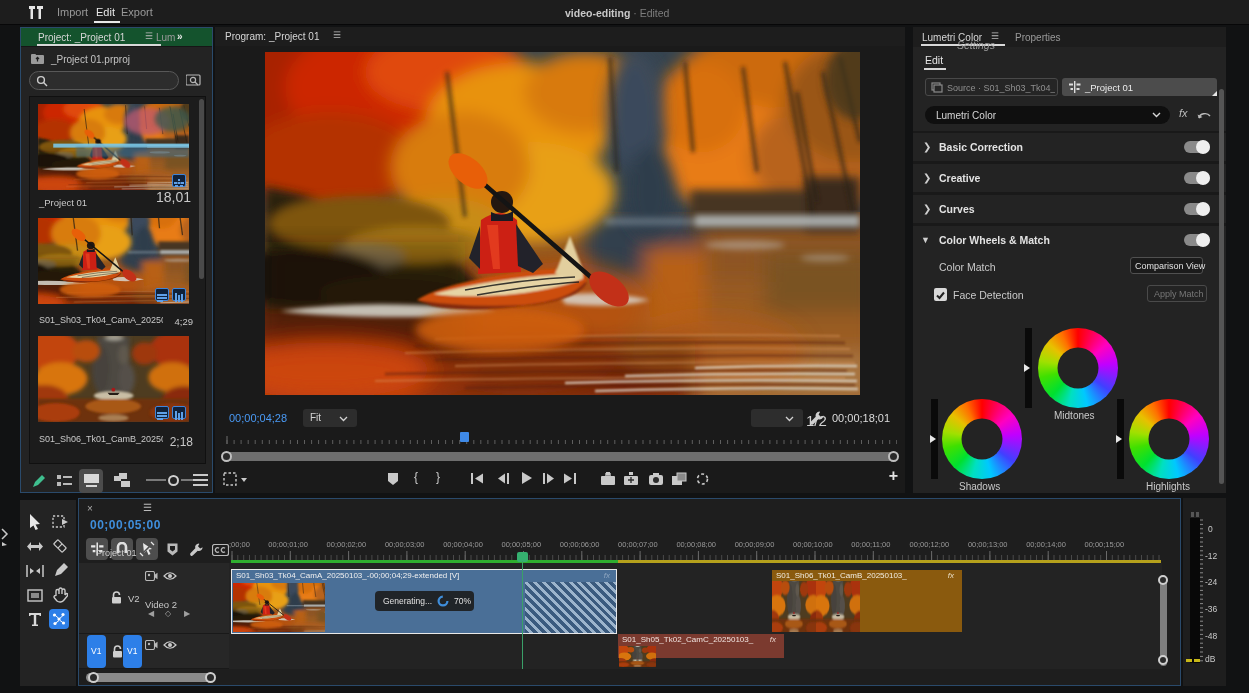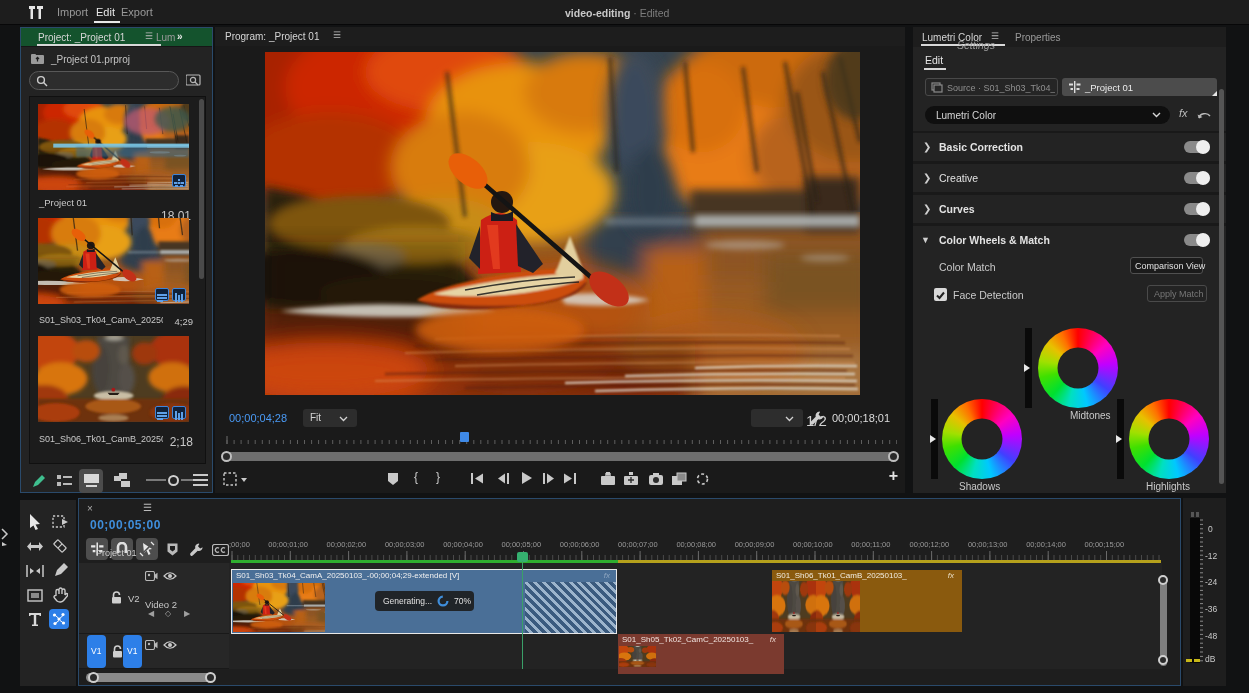--- a/index.html
+++ b/index.html
@@ -78,21 +78,21 @@
         <svg width="151" height="86" viewBox="0 0 595 343" preserveAspectRatio="none">
             <use href="#scene1b"></use>
           </svg>
         <div class="abs" style="right:3px; bottom:3px; width:14px; height:13px; border:1px solid #3f84d8; border-radius:2px; background:#10213a;">
           <svg width="12" height="11" viewBox="0 0 12 11">
               <path fill="#5fa0e8" d="M5 1h2v2H5zM1 4h3v2H1zM4.5 4h3v2h-3zM8 4h3v2H8zM2 7h3v2H2zM7 7h3v2H7z"></path>
             </svg>
         </div>
       </div>
       <span class="abs" style="left:9px; top:100px; font-size:9.5px; color:#c9c9c9;">_Project 01</span>
-      <span class="abs" style="right:14px; top:112px; font-size:12px; color:#c9c9c9;margin-left:10px;">18,01</span>
+      <span class="abs" style="right:14px; top:92px; font-size:14px; color:#c9c9c9;margin-left:10px;">18,01</span>
 
       <div class="abs" style="left:8px; top:121px; width:151px; height:86px; overflow:hidden; background:#333;">
         <svg width="151" height="86" viewBox="90 70 420 250" preserveAspectRatio="none">
             <use href="#scene1"></use>
           </svg>
         <div class="abs" style="right:20px; bottom:3px; width:14px; height:13px; border:1px solid #3f84d8; border-radius:2px; background:#10213a;"><svg width="12" height="11" viewBox="0 0 12 11">
               <path fill="#5fa0e8" d="M1 2h10v2H1zM1 5h10v2H1zM1 8h6v2H1z"></path>
             </svg></div>
         <div class="abs" style="right:3px; bottom:3px; width:14px; height:13px; border:1px solid #3f84d8; border-radius:2px; background:#10213a;"><svg width="12" height="11" viewBox="0 0 12 11">
               <path fill="#5fa0e8" d="M2 1h2v9H2zM5 3h2v7H5zM8 2h2v8H8z"></path>
@@ -386,21 +386,21 @@
 
     <div class="abs" style="left:0px; top:104px; width:313px; height:2px; background:#191919;"></div>
     <div class="abs sect" style="left:0px; top:106px; width:313px; height:28px; background:#232323;">
       <span class="abs" style="left:10px; top:8px; color:#cfcfcf; font-size:10px;">❯</span>
       <span class="abs" style="left:26px; top:8px; color:#e2e2e2; font-size:10.5px; font-weight:bold;">Basic Correction</span>
       <div class="tog" style="right:16px; top:8px;"></div>
     </div>
     <div class="abs" style="left:0px; top:134px; width:313px; height:3px; background:#191919;"></div>
     <div class="abs sect" style="left:0px; top:137px; width:313px; height:28px; background:#232323;">
       <span class="abs" style="left:10px; top:8px; color:#cfcfcf; font-size:10px;">❯</span>
-      <span class="abs" style="left:26px; top:8px; color:#e2e2e2; font-size:10.5px; font-weight:normal;">Creative</span>
+      <span class="abs" style="left:26px; top:8px; color:#e2e2e2; font-size:10.5px; font-weight:bold;">Creative</span>
       <div class="tog" style="right:16px; top:8px;"></div>
     </div>
     <div class="abs" style="left:0px; top:165px; width:313px; height:3px; background:#191919;"></div>
     <div class="abs sect" style="left:0px; top:168px; width:313px; height:28px; background:#232323;">
       <span class="abs" style="left:10px; top:8px; color:#cfcfcf; font-size:10px;">❯</span>
       <span class="abs" style="left:26px; top:8px; color:#e2e2e2; font-size:10.5px; font-weight:bold;">Curves</span>
       <div class="tog" style="right:16px; top:8px;"></div>
     </div>
     <div class="abs" style="left:0px; top:196px; width:313px; height:3px; background:#191919;"></div>
     <div class="abs sect" style="left:0px; top:199px; width:313px; height:28px; background:#232323;">
@@ -417,21 +417,21 @@
           <path d="M3 6.5 L5.5 9 L10 3.5" stroke="#222" stroke-width="2" fill="none"></path>
         </svg>
     </div>
     <span class="abs" style="left:40px; top:262px; font-size:10.5px; color:#c9c9c9;">Face Detection</span>
     <div class="abs" style="left:234px; top:258px; width:60px; height:17px; background:#232323; border:1px solid #4a4a4a; border-radius:3px;">
       <span class="abs" style="left:6px; top:3px; font-size:9px; color:#777; white-space:nowrap;">Apply Match</span>
     </div>
 
     <div class="vslider" style="left:112px; top:301px; height:80px;"></div>
     <div class="wheel" style="left:125px; top:301px; width:80px; height:80px;"></div>
-    <span class="abs" style="left:141px; top:383px; font-size:10px; color:#c9c9c9;margin-left:16px;">Midtones</span>
+    <span class="abs" style="left:141px; top:383px; font-size:10px; color:#c9c9c9;">Midtones</span>
     <div class="vslider" style="left:18px; top:372px; height:80px;"></div>
     <div class="wheel" style="left:29px; top:372px; width:80px; height:80px;"></div>
     <span class="abs" style="left:46px; top:454px; font-size:10px; color:#c9c9c9;">Shadows</span>
     <div class="vslider" style="left:204px; top:372px; height:80px;"></div>
     <div class="wheel" style="left:216px; top:372px; width:80px; height:80px;"></div>
     <span class="abs" style="left:233px; top:454px; font-size:10px; color:#c9c9c9;">Highlights</span>
     <div class="abs" style="right:2px; top:62px; width:5px; height:395px; background:#555; border-radius:3px;"></div>
   </div>
 
   <svg class="abs" style="left:1px; top:528px;" width="8" height="18" viewBox="0 0 8 18">
@@ -790,21 +790,21 @@
       <span class="abs" style="right:8px; top:1px; color:#e8dcc2; font-size:8px; font-style:italic;">fx</span>
       <div class="abs" style="left:0px; top:11px; width:88px; height:51px; overflow:hidden;">
         <svg width="44" height="51" viewBox="30 20 535 310" preserveAspectRatio="none">
             <use href="#scene2"></use>
           </svg><svg width="44" height="51" viewBox="30 20 535 310" preserveAspectRatio="none" style="position:absolute; left:44px; top:0;">
             <use href="#scene2"></use>
           </svg>
       </div>
     </div>
 
-    <div class="abs" style="left:539px; top:135px; width:166px; height:40px; background:#7b3a2f;">
+    <div class="abs" style="left:539px; top:135px; width:166px; height:24px; background:#7b3a2f;">
       <span class="abs" style="left:4px; top:1px; color:#f0e4e0; font-size:8px; white-space:nowrap;">S01_Sh05_Tk02_CamC_20250103_</span>
       <span class="abs" style="right:8px; top:1px; color:#e8d0c8; font-size:8px; font-style:italic;">fx</span>
       <div class="abs" style="left:1px; top:12px; width:37px; height:21px; overflow:hidden;">
         <svg width="37" height="21" viewBox="0 0 595 343" preserveAspectRatio="none">
             <use href="#scene2"></use>
           </svg>
       </div>
     </div>
 
 

